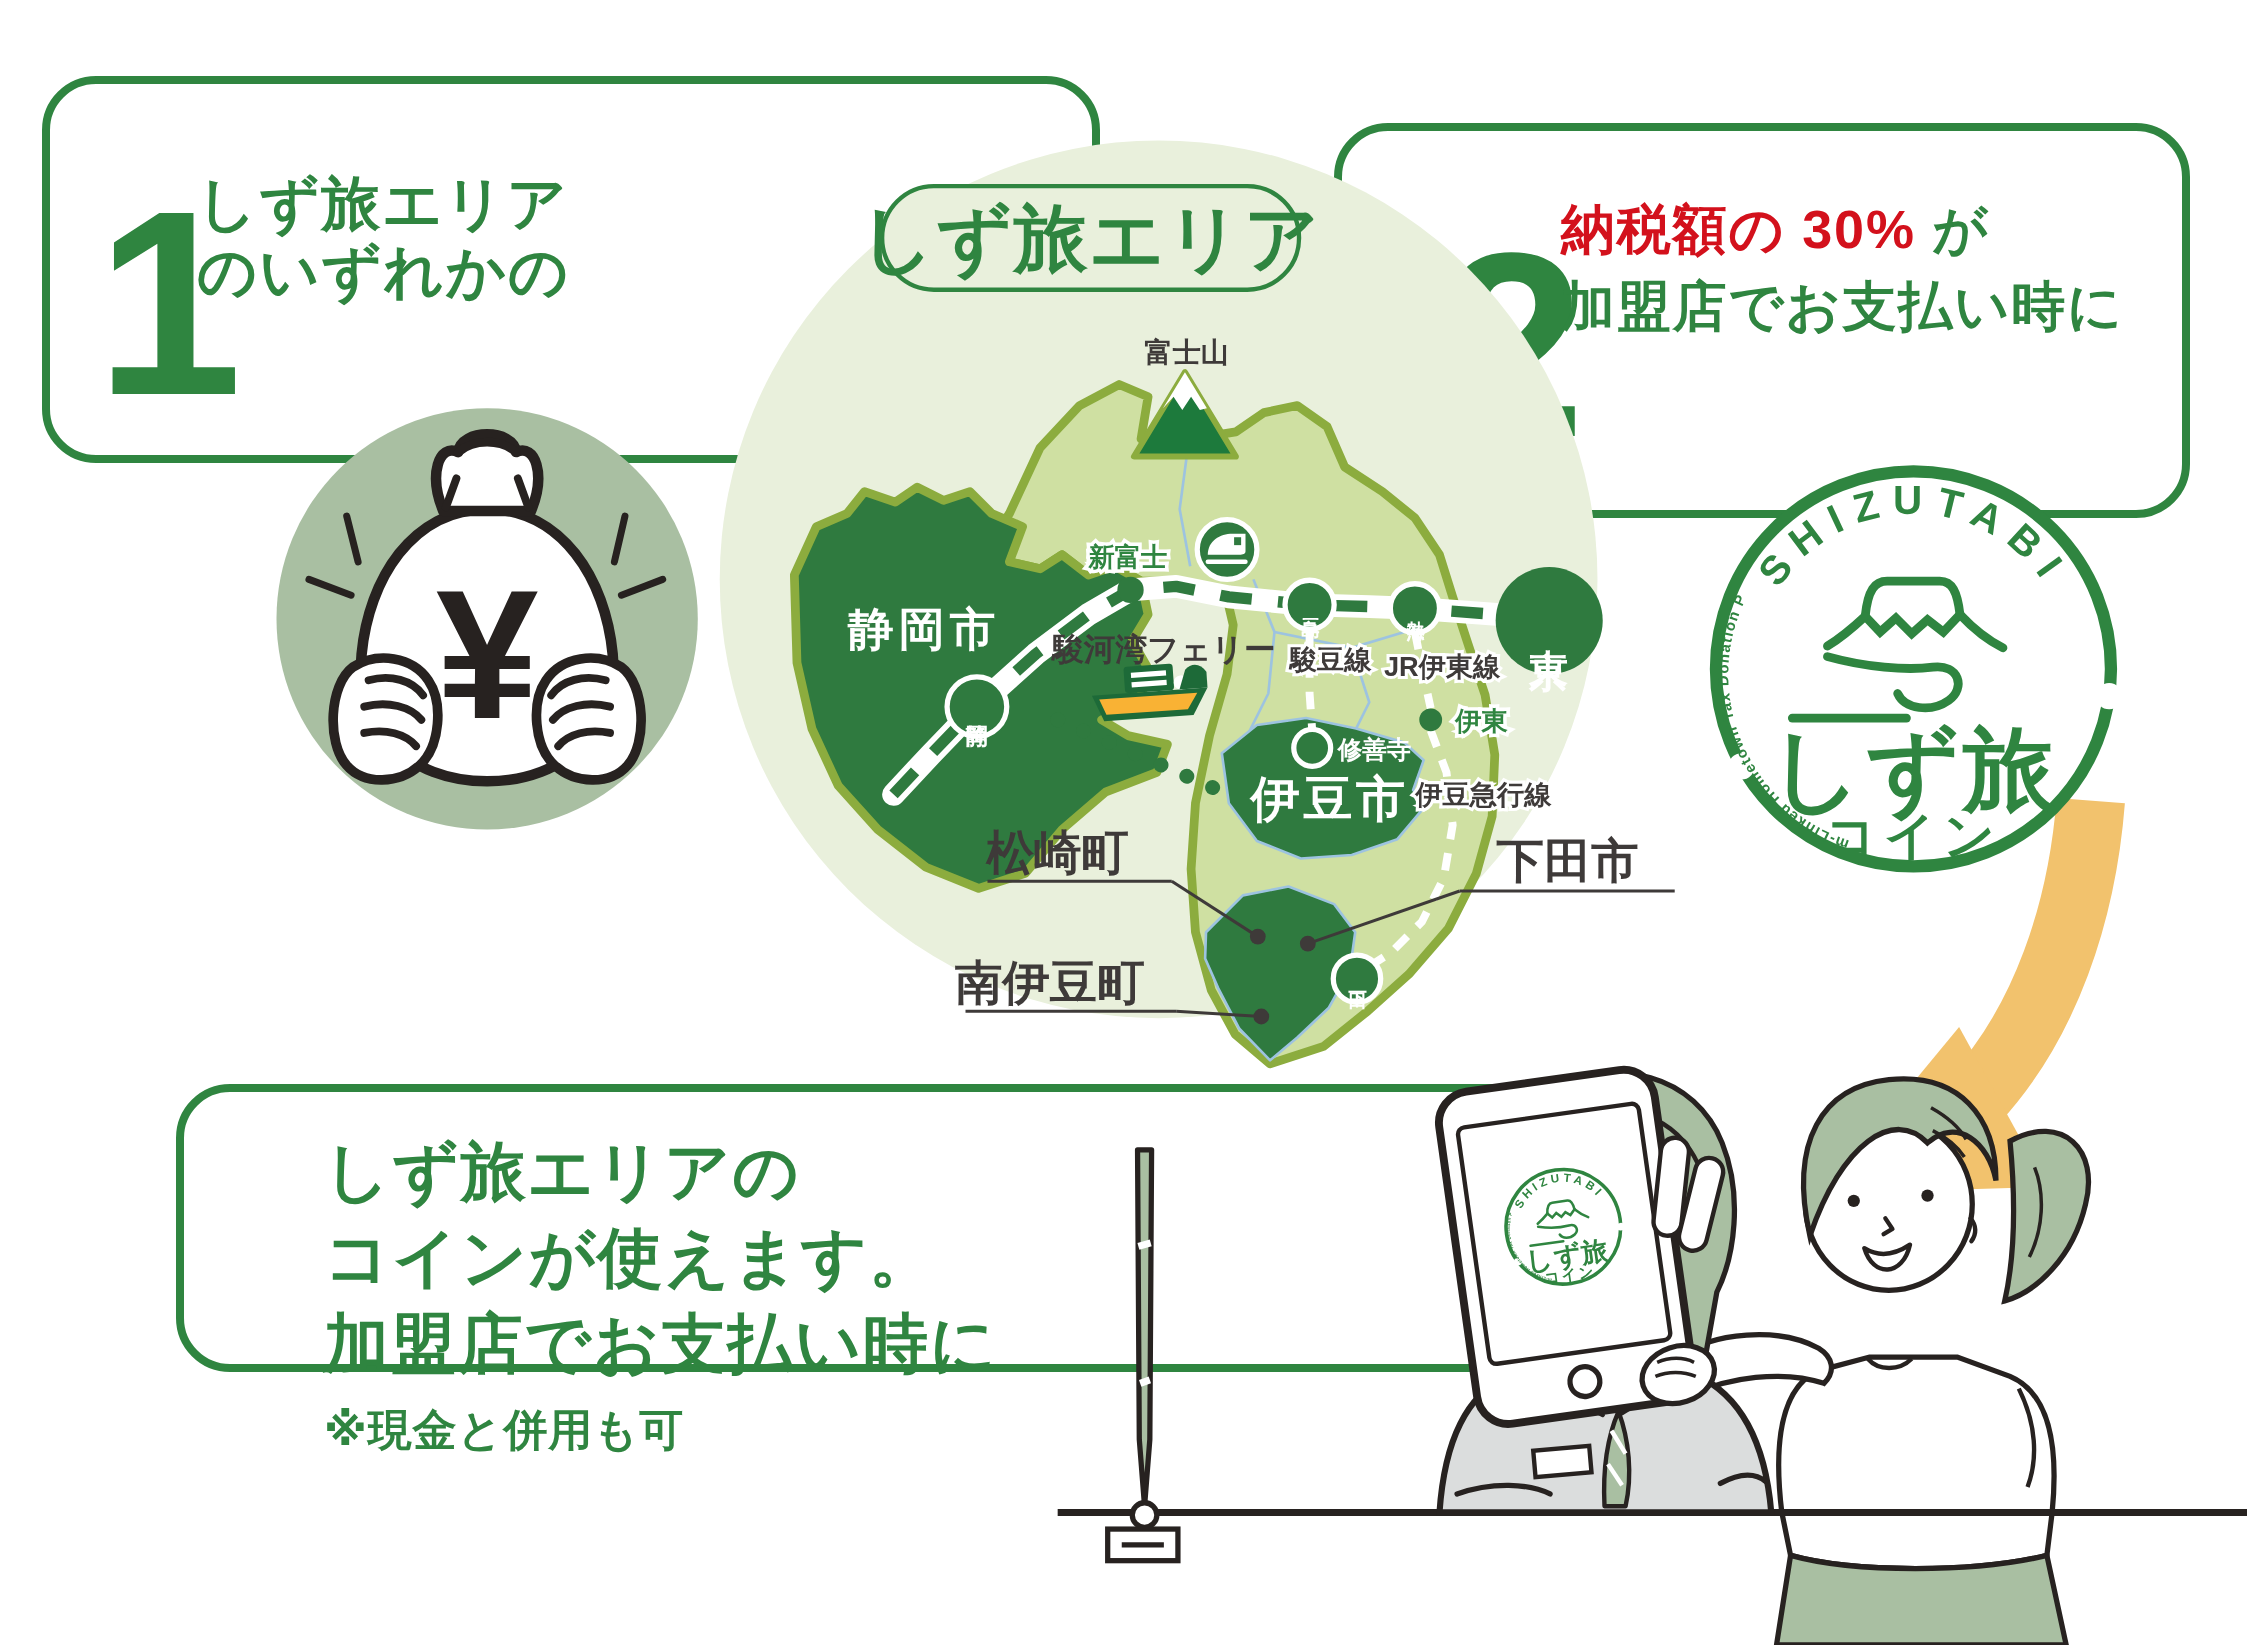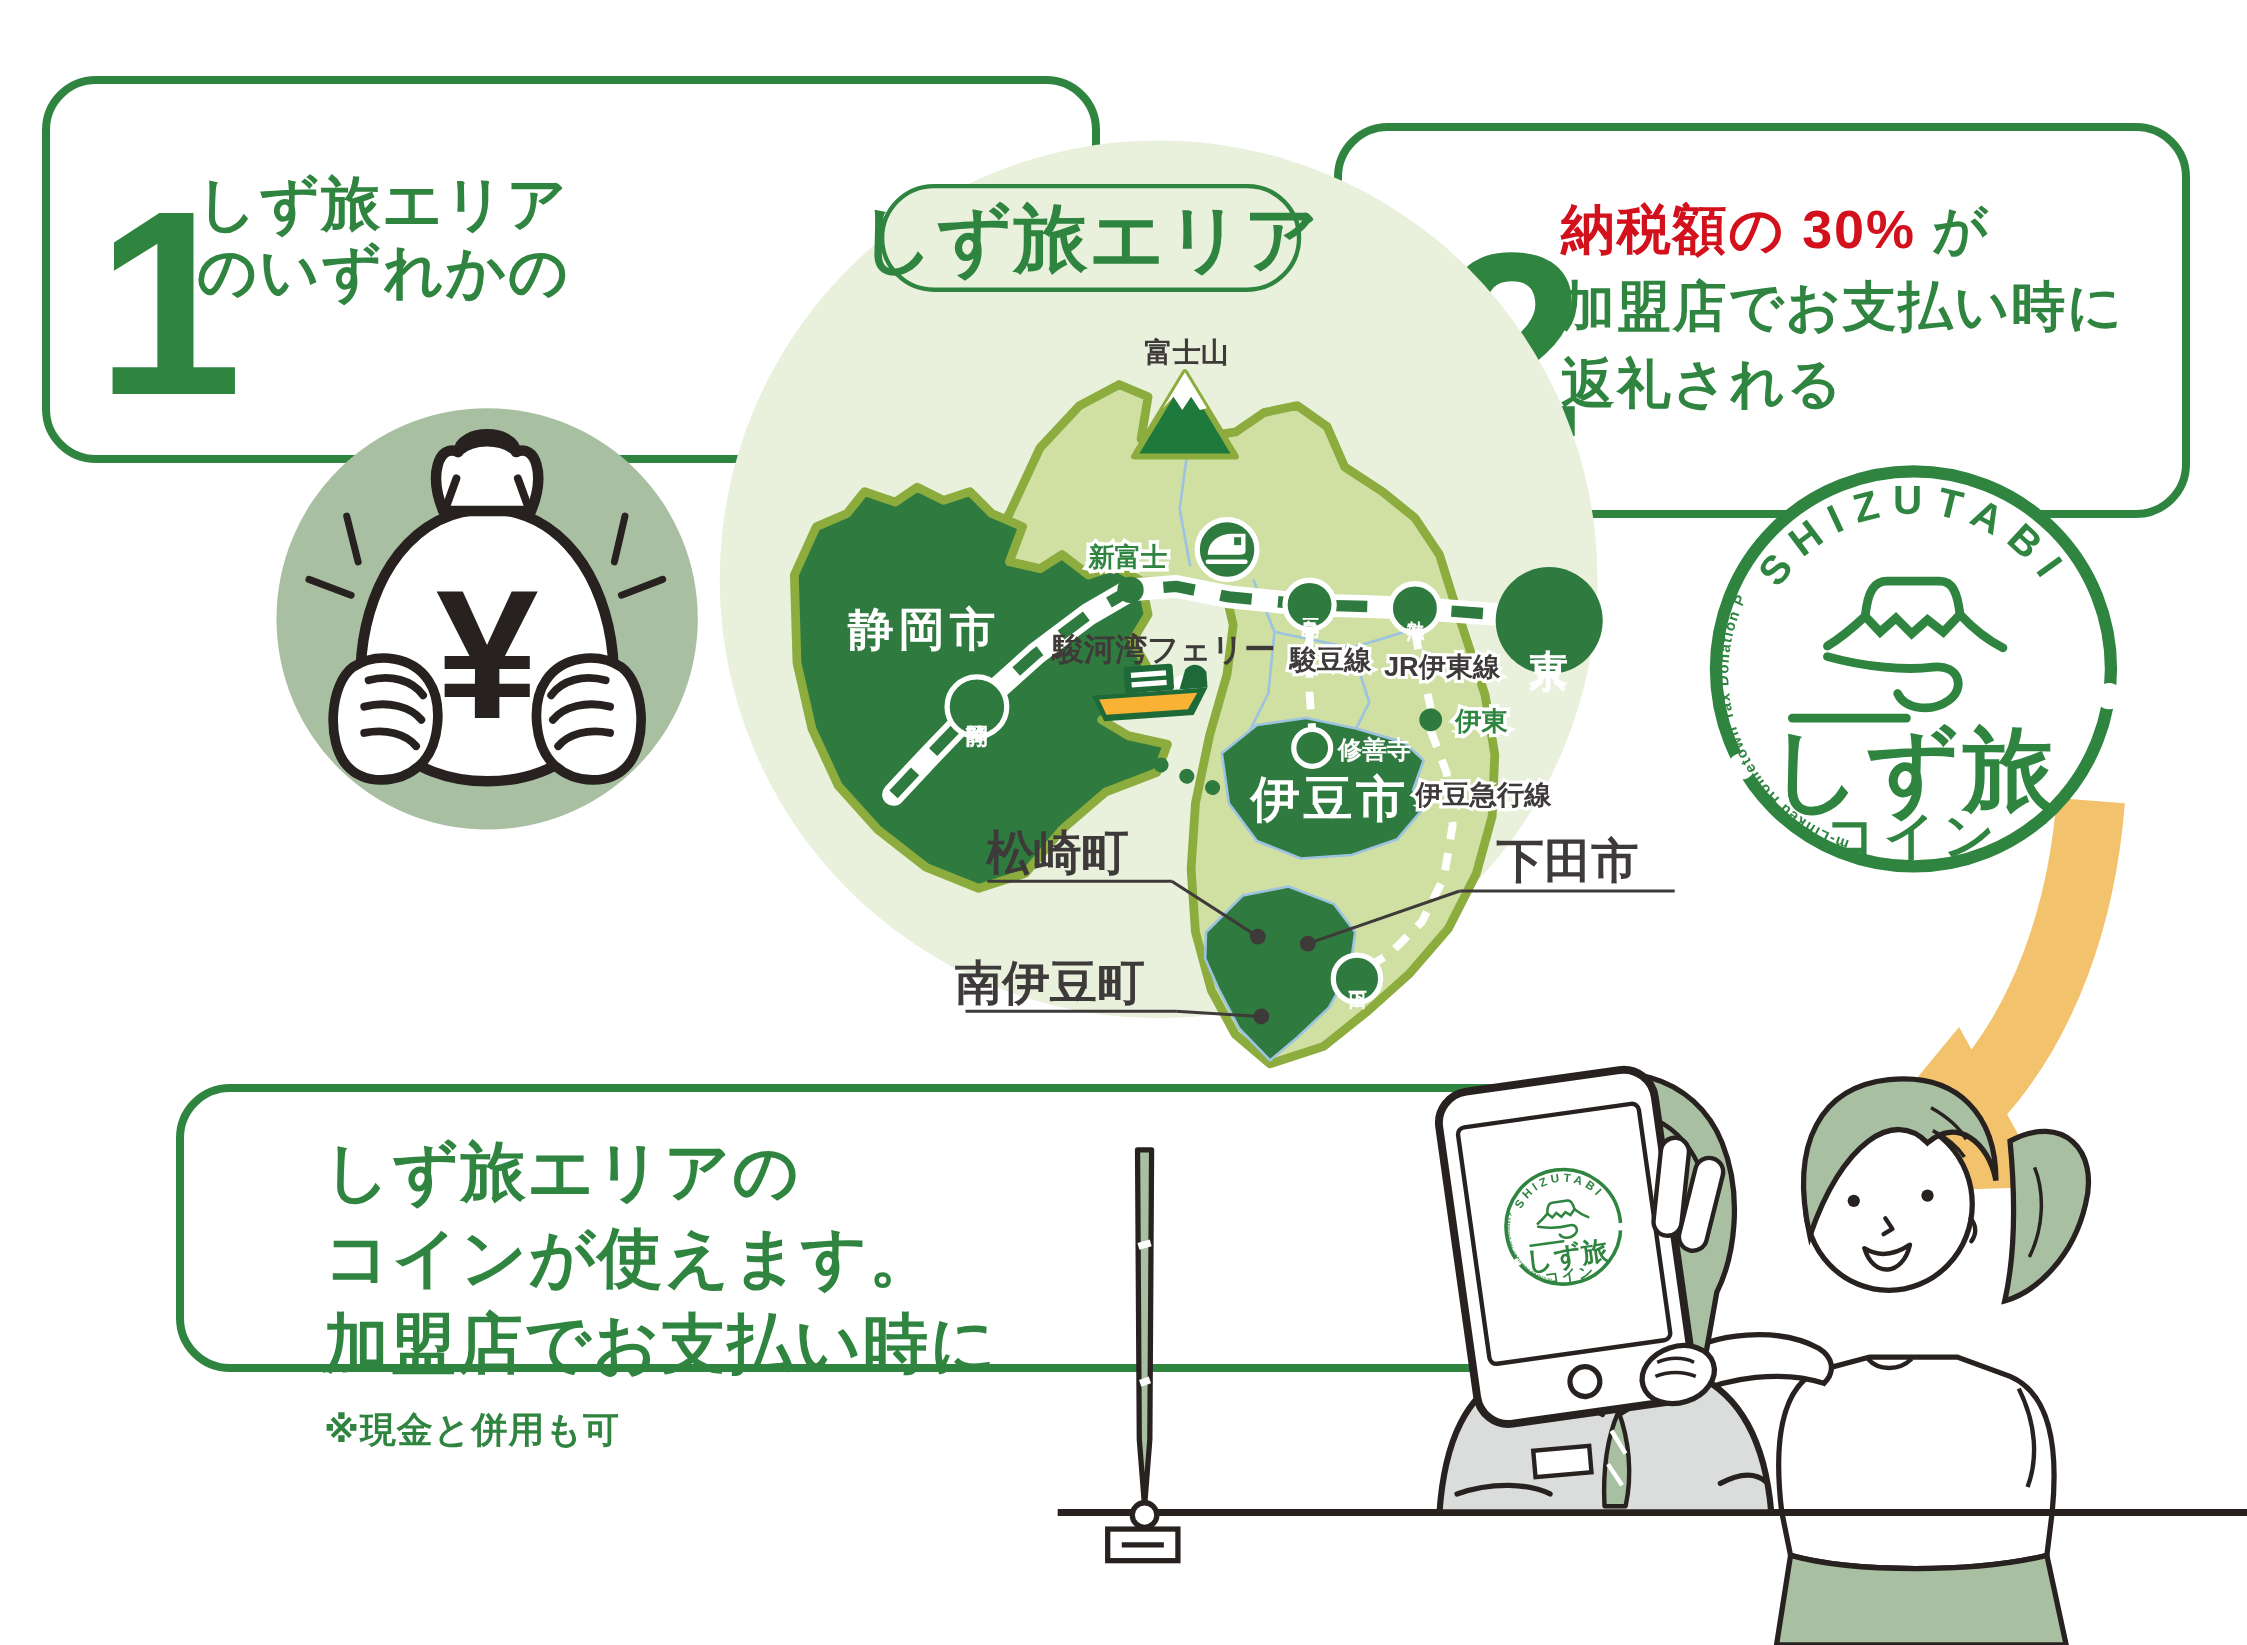--- a/index.html
+++ b/index.html
@@ -8,21 +8,21 @@
   .stepbox{position:absolute;border:8px solid #2f8540;border-radius:54px;background:#fff;box-sizing:border-box;}
   .box1{left:42px;top:76px;width:1058px;height:387px;}
   .box2{left:1334px;top:123px;width:856px;height:395px;}
   .usagebox{left:176px;top:1084px;width:1387px;height:288px;}
   .stepnum{position:absolute;color:#2f8540;font-weight:700;font-size:263px;line-height:1;}
   .steptext{position:absolute;color:#2f8540;font-weight:700;letter-spacing:1.8px;}
   .box1 .steptext{left:147px;top:86px;font-size:59px;line-height:68px;}
   .box2 .steptext{left:219px;top:60px;font-size:54px;line-height:77px;}
   .red{color:#d3111c;}
   .usagetext{position:absolute;left:140px;top:37px;color:#2f8540;font-weight:700;font-size:65px;line-height:86px;letter-spacing:1.8px;}
-  .usagenote{font-size:36px;letter-spacing:0.9px;}
+  .usagenote{font-size:44px;letter-spacing:0.9px;}
   .layer{position:absolute;left:0;top:0;width:2247px;height:1645px;}
   .vlabel{position:absolute;transform:translate(-50%,-50%);writing-mode:vertical-rl;text-orientation:upright;
           color:#fff;font-weight:700;line-height:1;letter-spacing:1.8px;white-space:nowrap;}
   svg text{font-family:"Liberation Sans","DejaVu Sans",sans-serif;}
 </style>
 </head>
 <body>
 
 <div class="canvas">
 
@@ -32,21 +32,20 @@
       <div>しず旅エリア</div>
       <div>のいずれかの</div>
     </div>
   </div>
 
   <div class="stepbox box2">
     <div class="stepnum" style="left:97px;top:83px;">2</div>
     <div class="steptext">
       <div><span class="red">納税額の 30%</span><span> が</span></div>
       <div>加盟店でお支払い時に</div>
-      <div>返礼される</div>
     </div>
   </div>
 
   <div class="stepbox usagebox">
     <div class="usagetext">
       <div>しず旅エリアの</div>
       <div>コインが使えます。</div>
       <div>加盟店でお支払い時に</div>
       <div class="usagenote">※現金と併用も可</div>
     </div>

